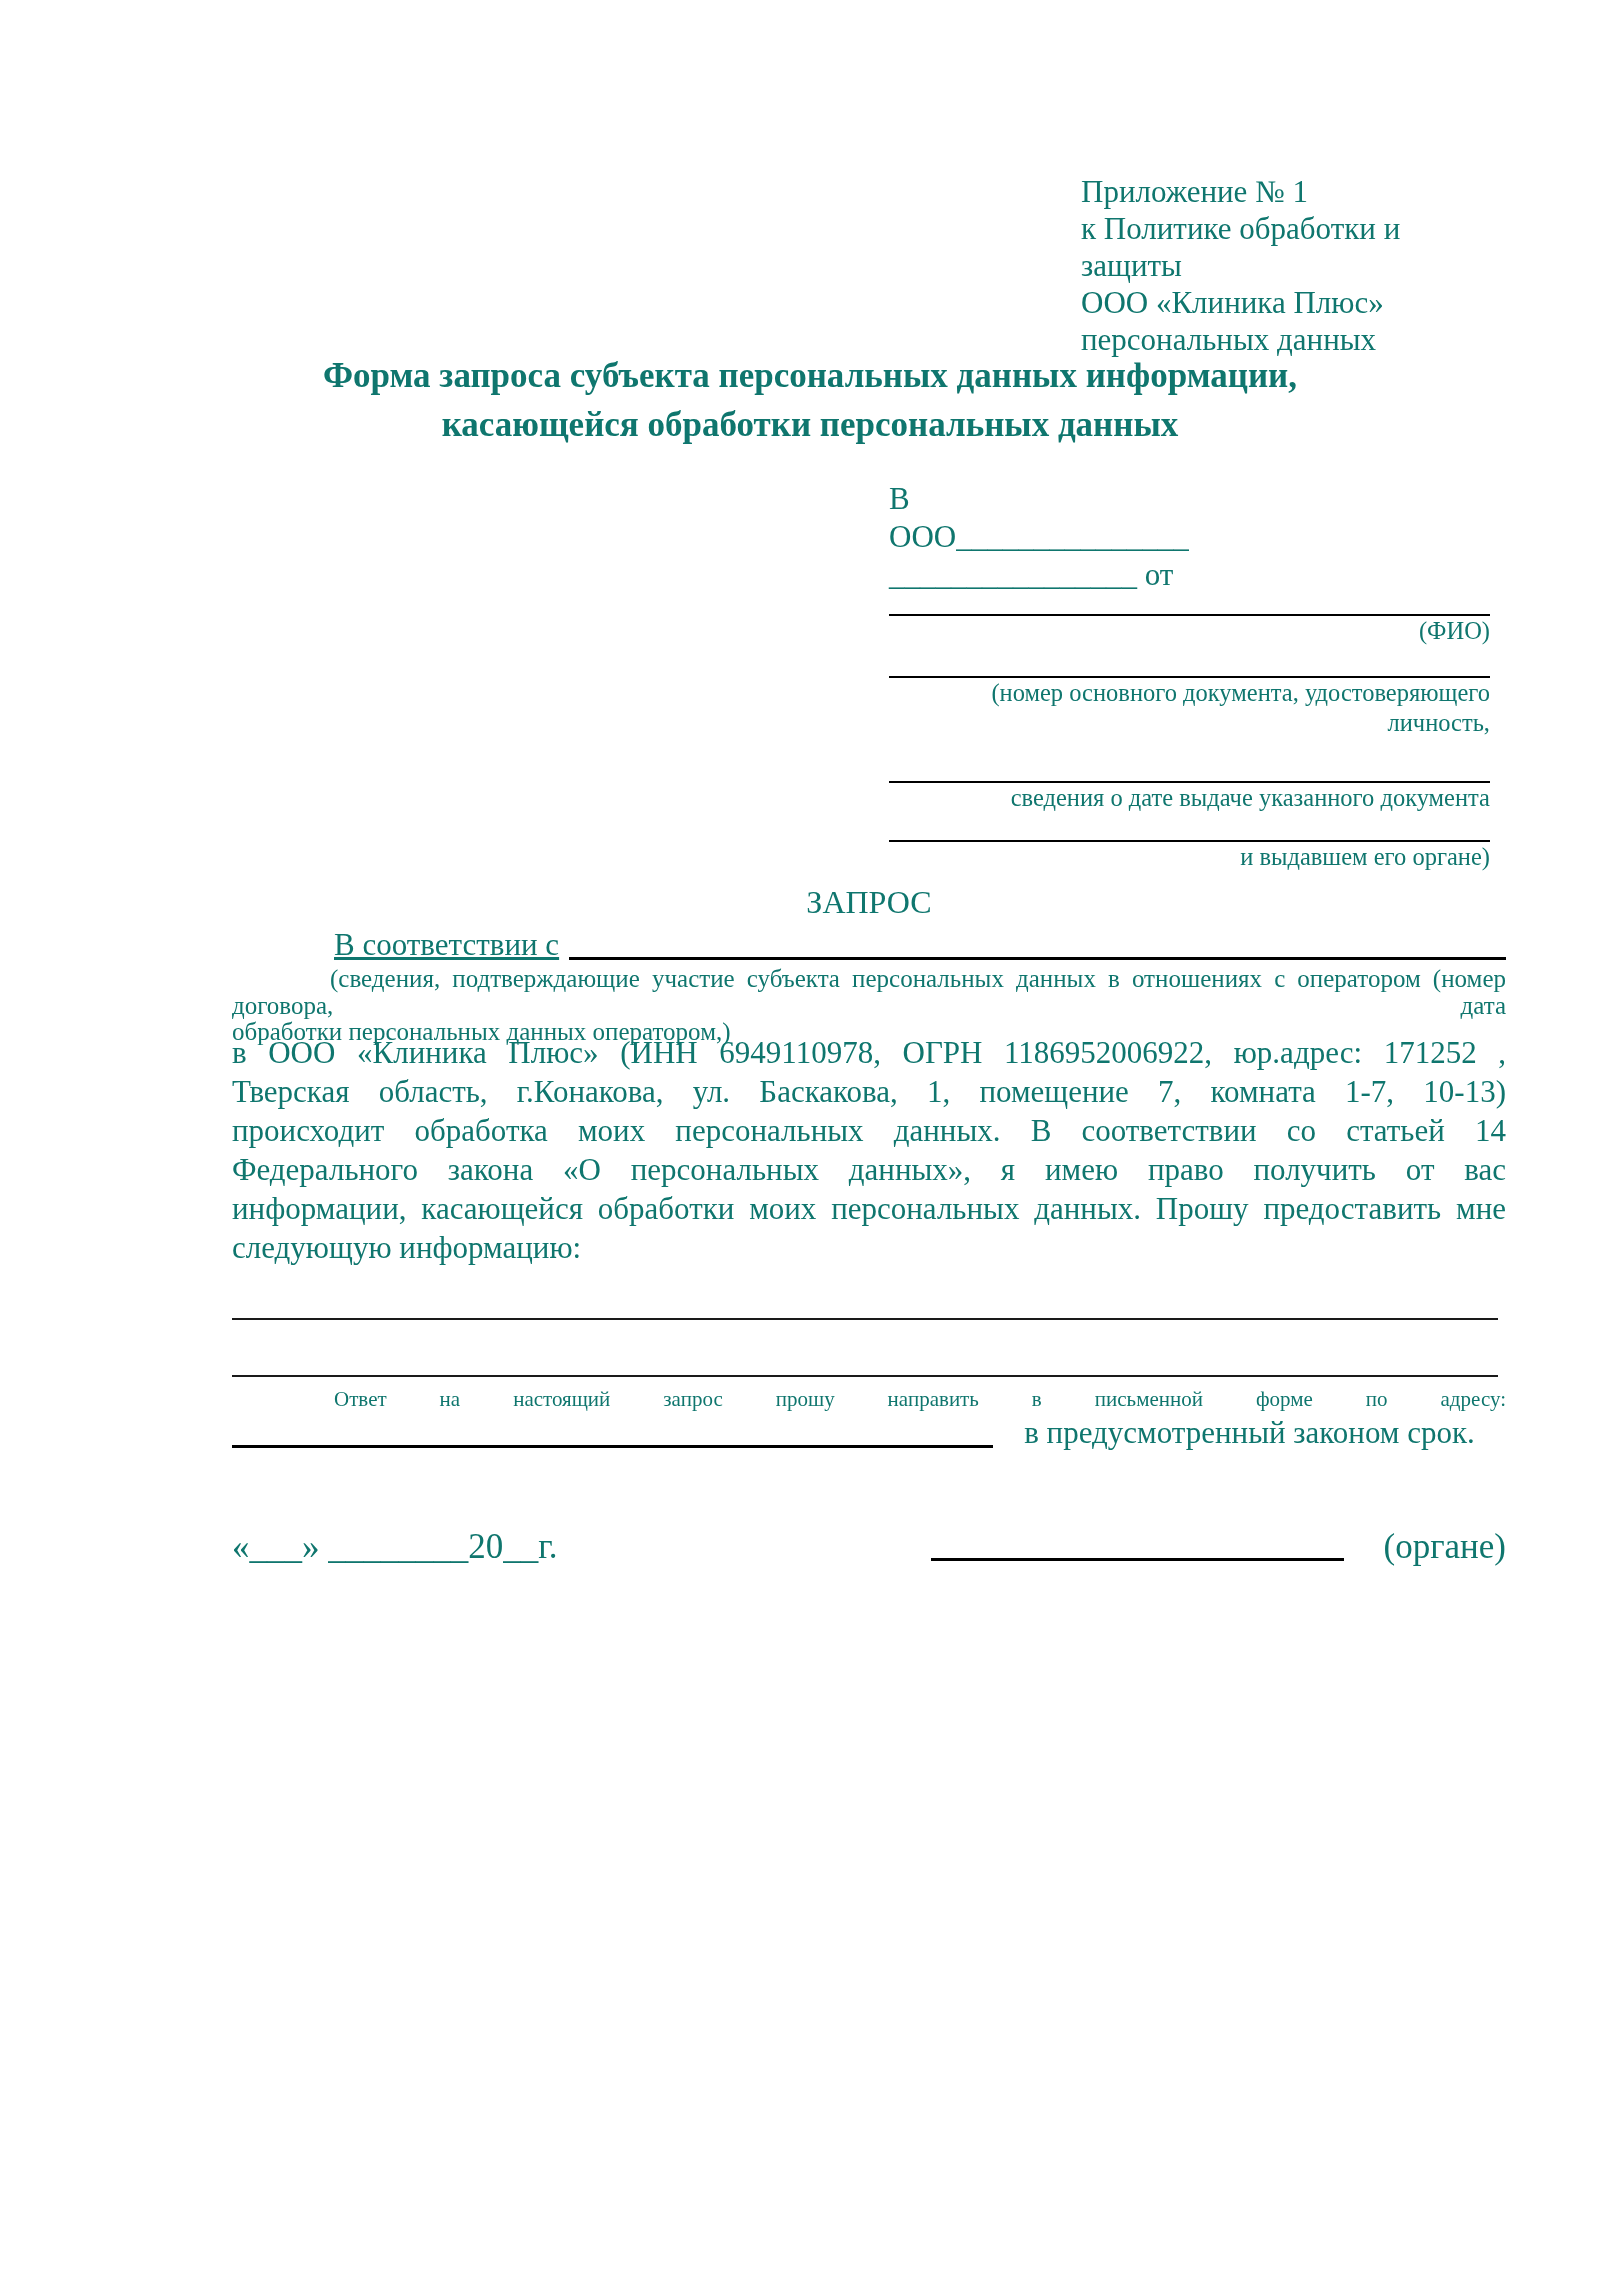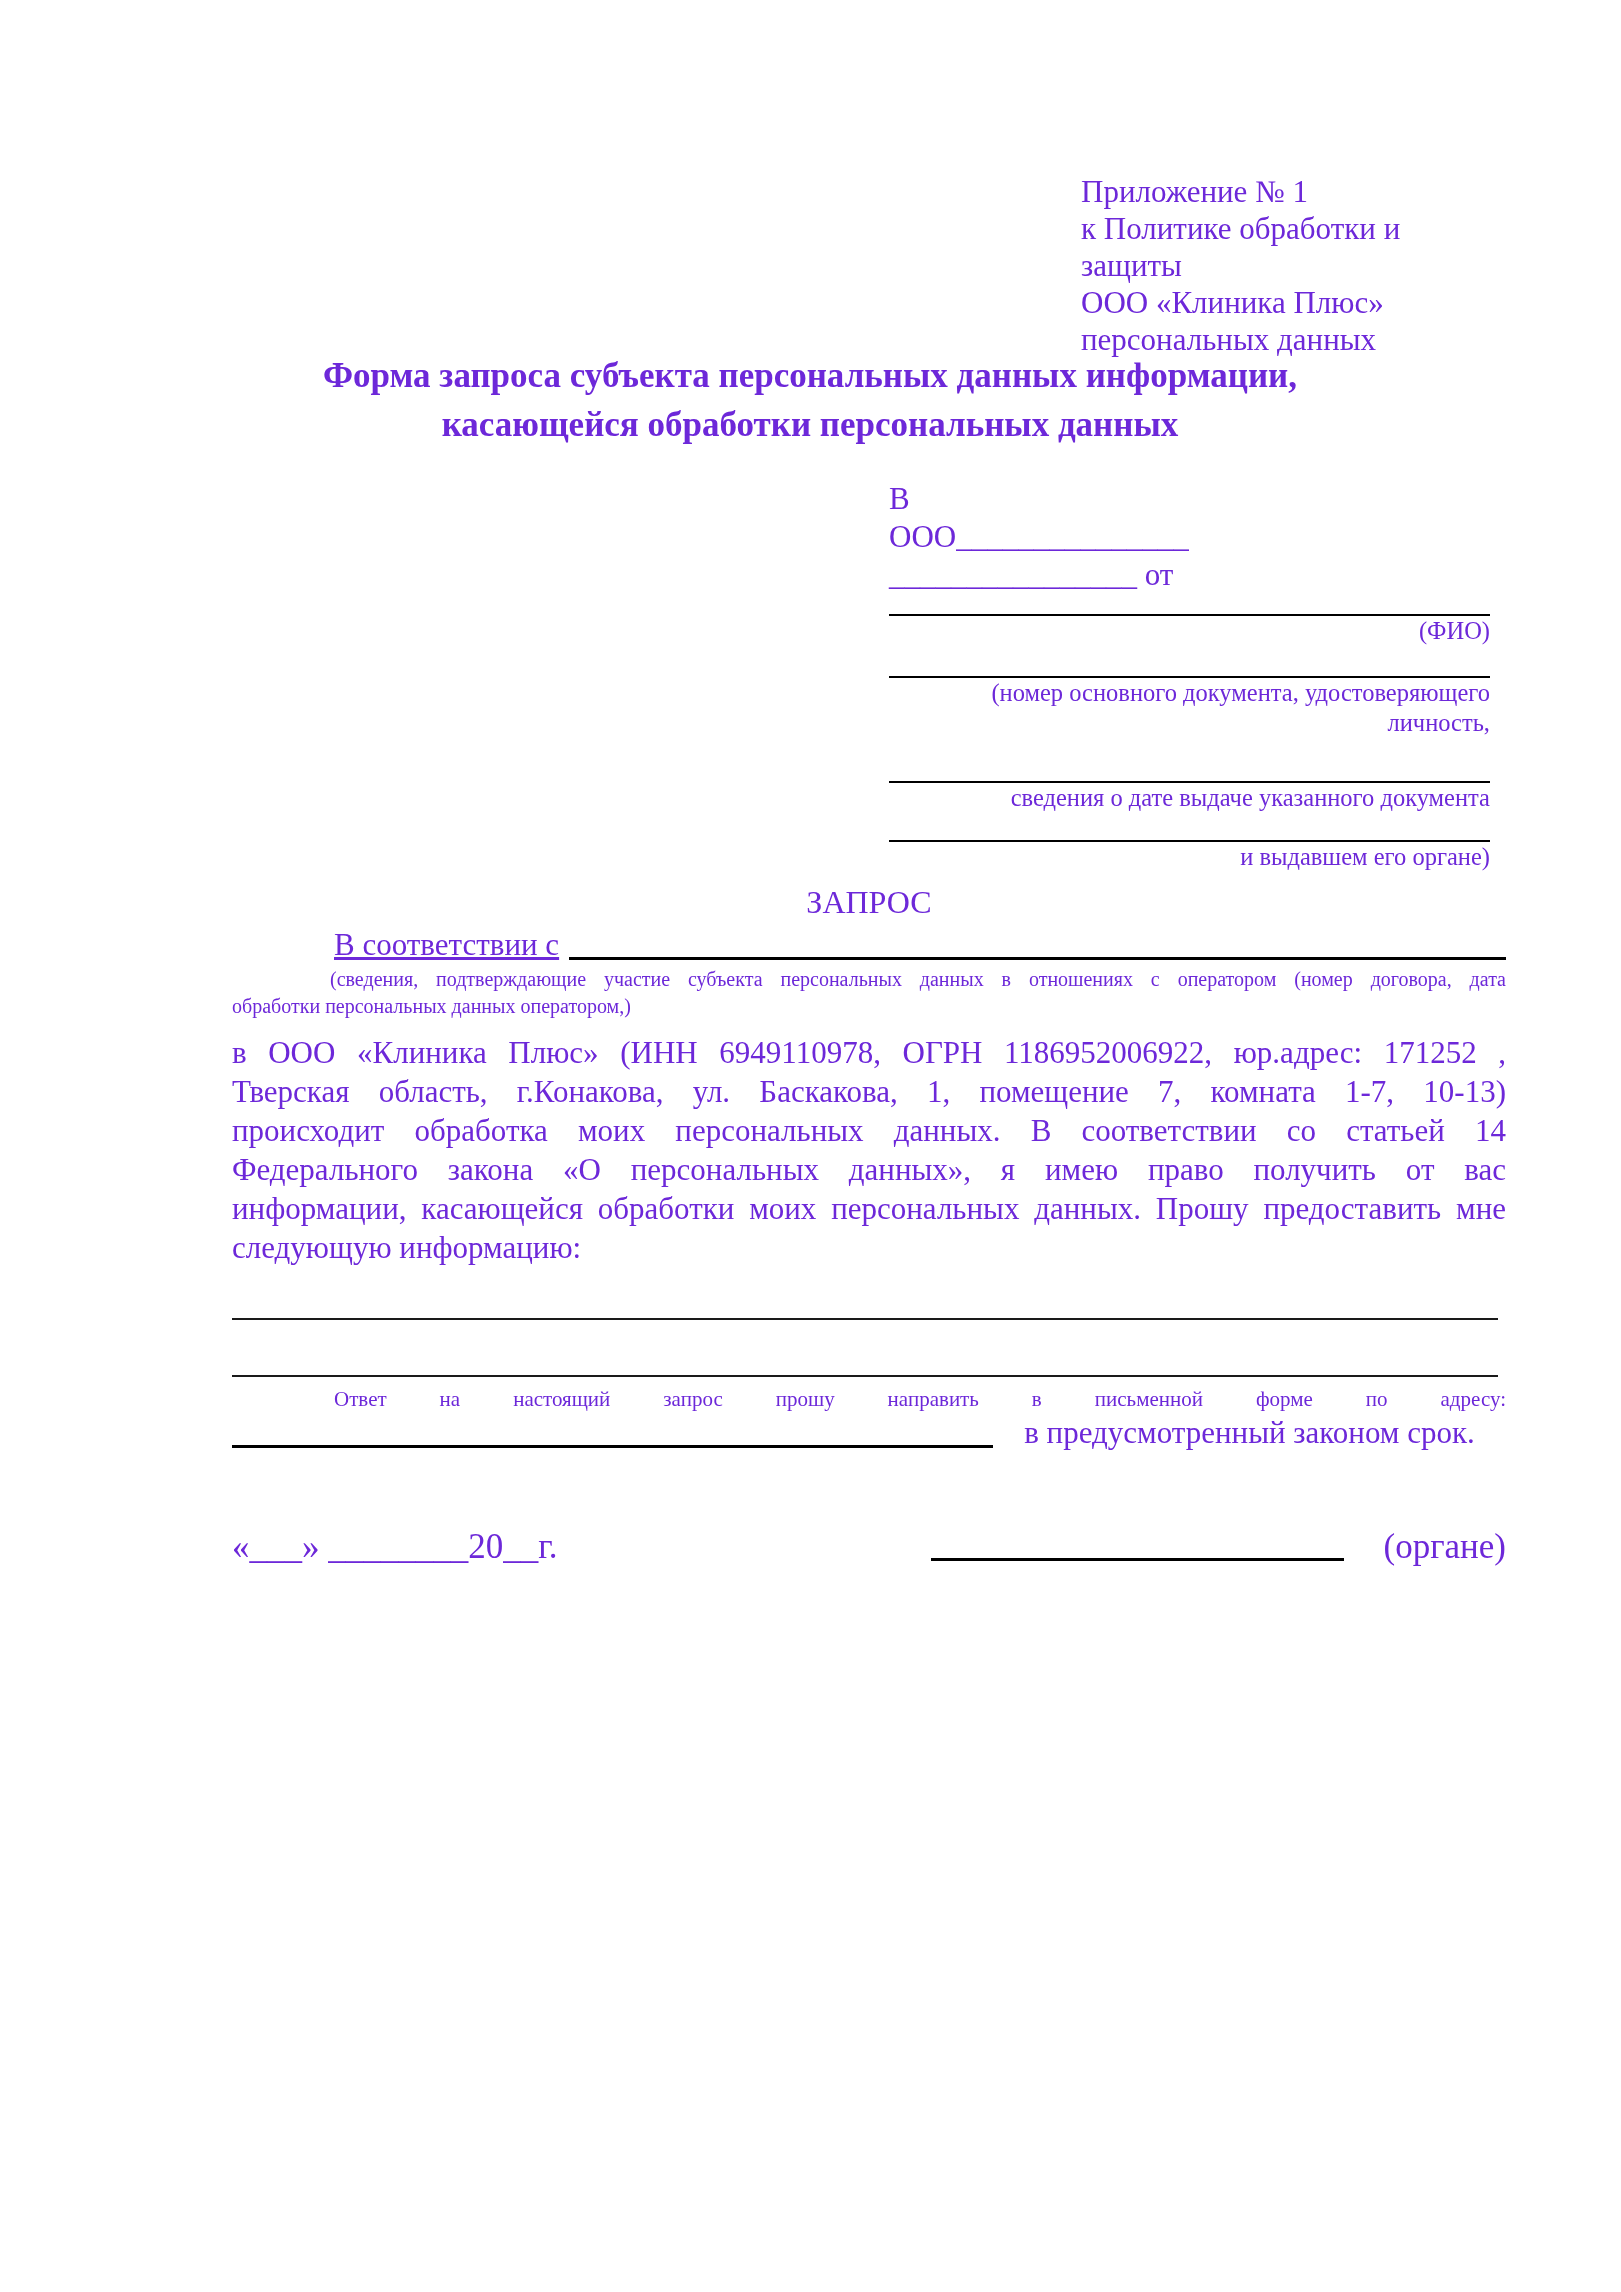--- a/index.html
+++ b/index.html
@@ -2,21 +2,21 @@
 <html><head>
 <meta charset="utf-8">
 <style>
   html, body { margin: 0; padding: 0; background: #e8e8e8; }
   .page {
     position: relative;
     width: 1621px;
     height: 2293px;
     background: #ffffff;
     font-family: "Liberation Serif", "DejaVu Serif", serif;
-    color: #6d28d9;
+    color: #0f766e;
     overflow: hidden;
   }
 
   
   .header-note {
     position: absolute;
     left: 1081px; top: 173px;
     width: 421px;
     font-size: 31px;
     line-height: 37px;
@@ -80,21 +80,21 @@
     align-self: flex-end;
     margin-bottom: 2px;
     margin-left: 9.8px;
   }
 
   
   .small-print {
     position: absolute;
     left: 232px; top: 966px;
     width: 1274px;
-    font-size: 20px;
+    font-size: 25px;
     line-height: 26.5px;
   }
   .sp-line.just { text-align: justify; text-align-last: justify; }
   .sp-line.indent { text-indent: 98px; }
 
   
   .body-par {
     position: absolute;
     left: 232px; top: 1033px;
     width: 1274px;

